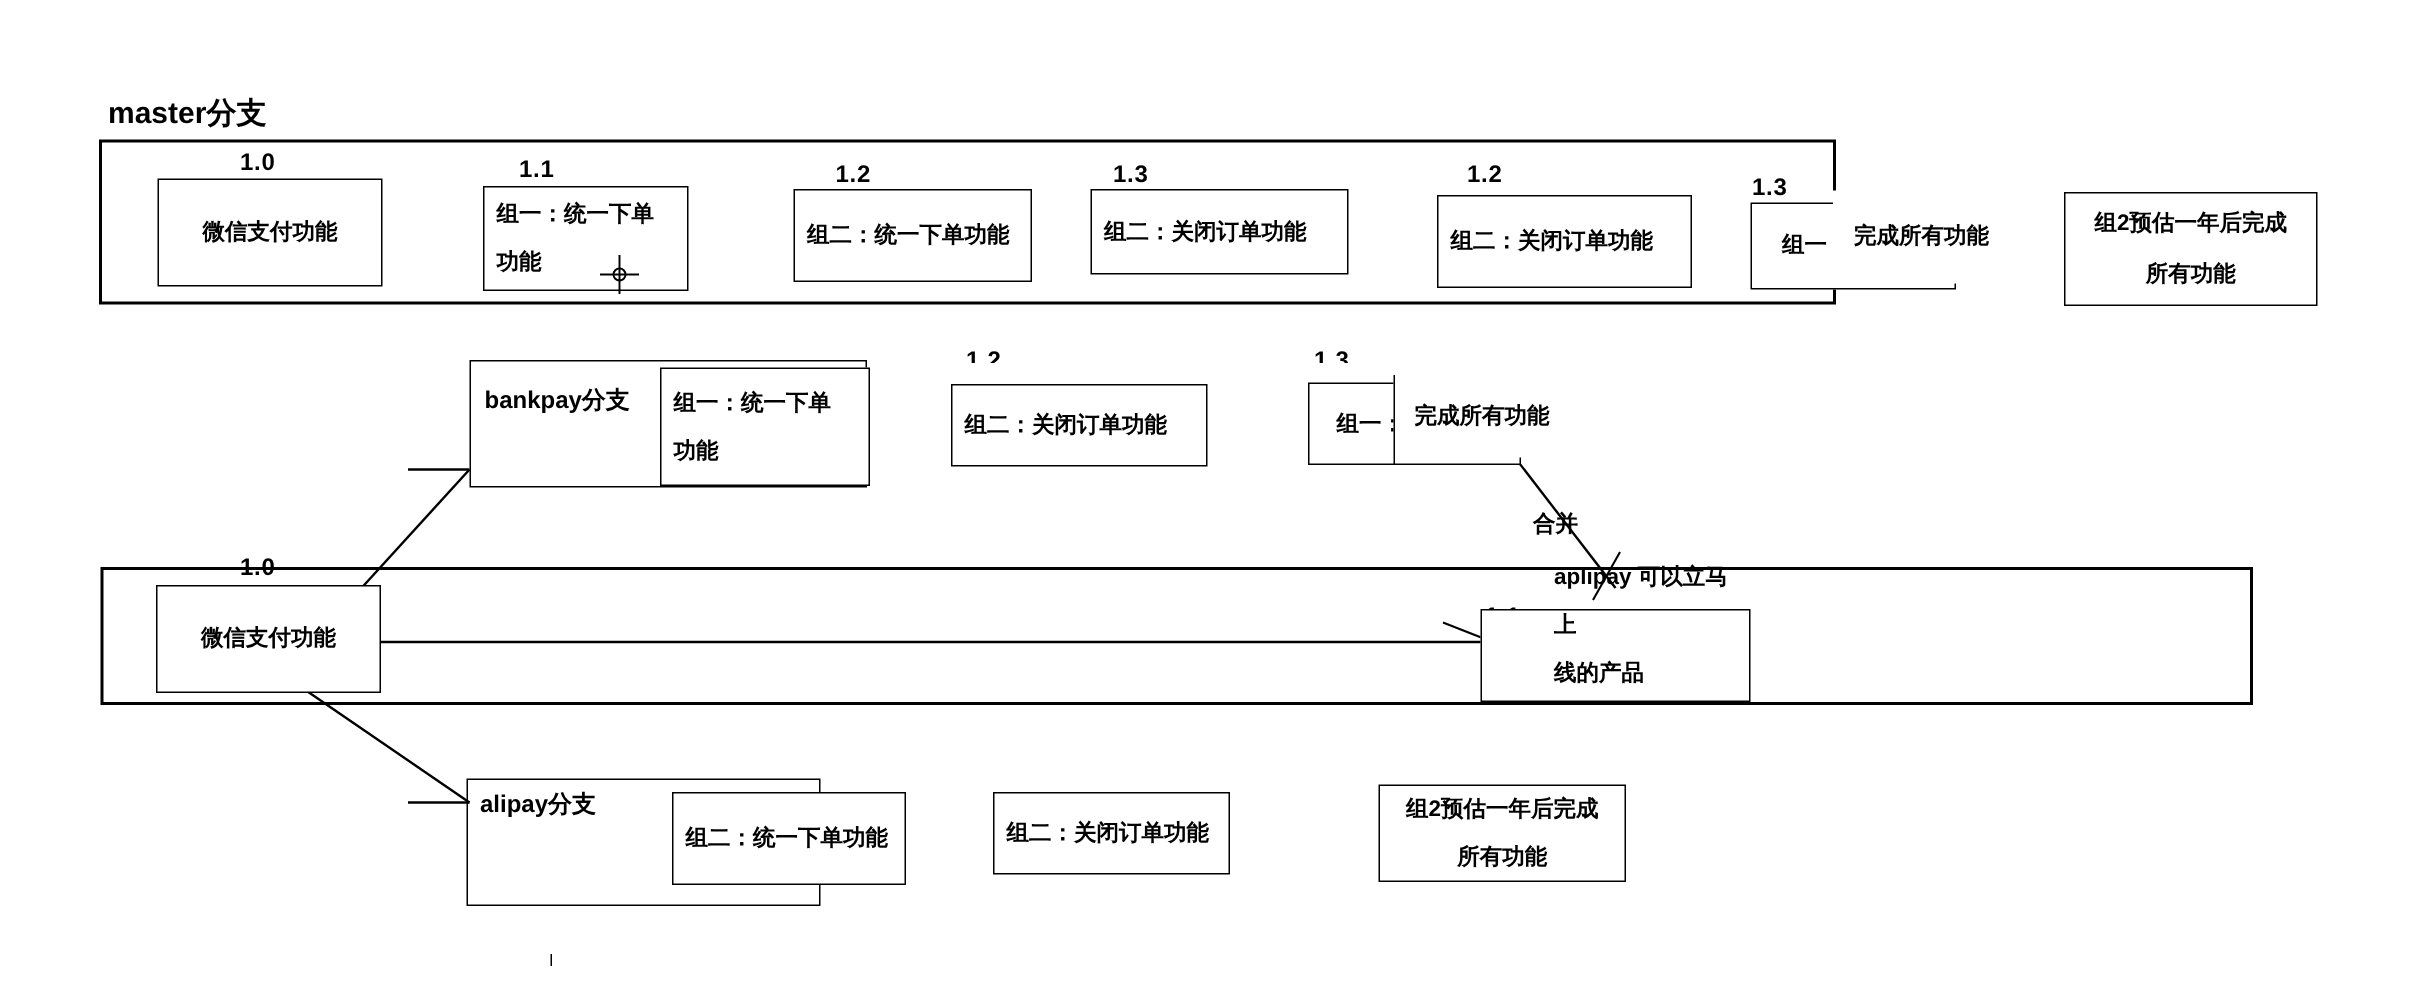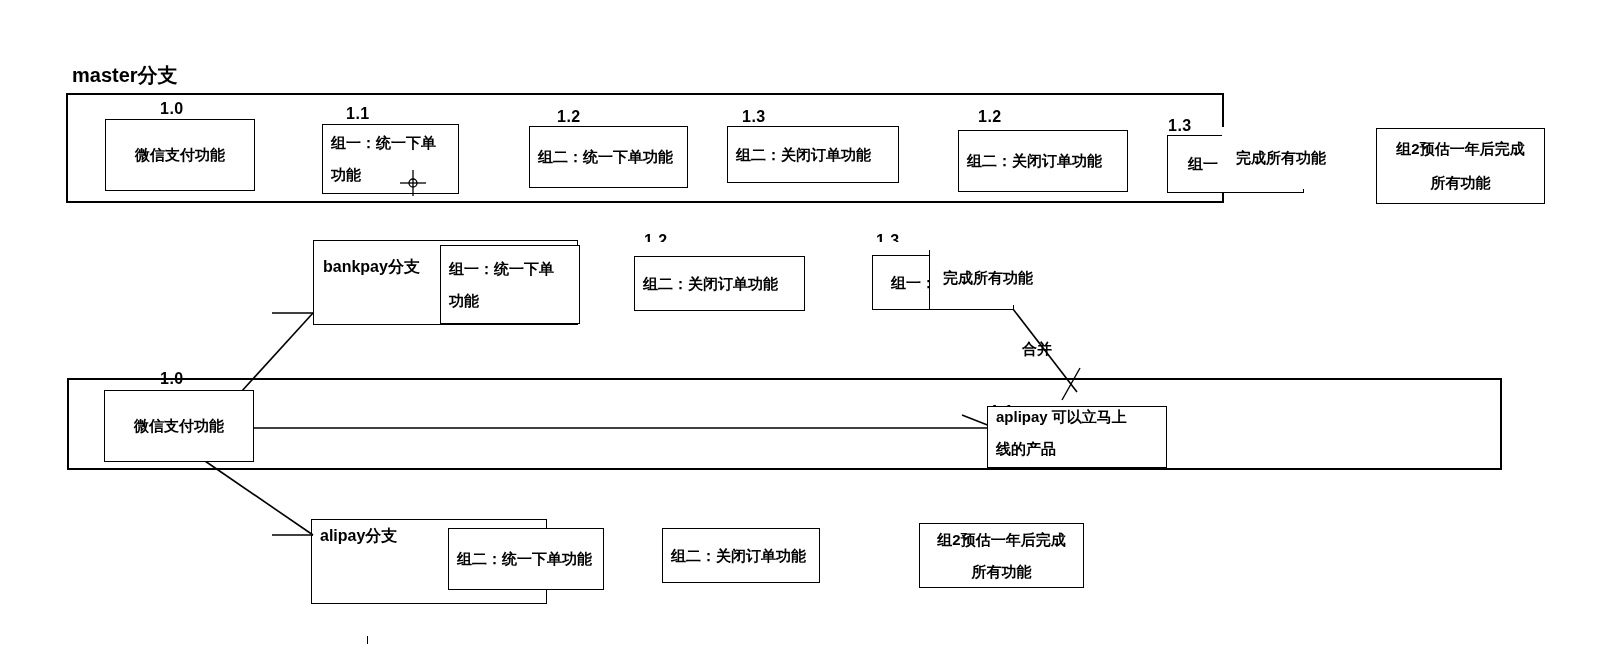--- a/index.html
+++ b/index.html
@@ -190,21 +190,21 @@
 
   <div class="lane" style="left:67px; top:378px; width:1435px; height:92px;"></div>
 
   <div class="tag" style="left:160px; top:370px;">1.0</div>
   <div class="node" style="left:104px; top:390px; width:150px; height:72px;">
     <span class="node-label">微信支付功能</span>
   </div>
 
   <div class="tag" style="left:990px; top:403px;">1.1</div>
   <div class="node left-align" style="left:987px; top:406px; width:180px; height:62px; align-items:flex-end; padding-bottom:2px;">
-    <span class="node-label" style="line-height:32px;">aplipay 可以立马上
+    <span class="node-label" style="line-height:32px;margin-left:40px;">aplipay 可以立马上
 线的产品</span>
   </div>
 
   <div class="lane" style="left:311px; top:519px; width:236px; height:85px; border-width:1.5px;"></div>
   <div class="branch-title" style="left:320px; top:526px;">alipay分支</div>
 
   <div class="node left-align" style="left:448px; top:528px; width:156px; height:62px;">
     <span class="node-label">组二：统一下单功能</span>
   </div>
 

